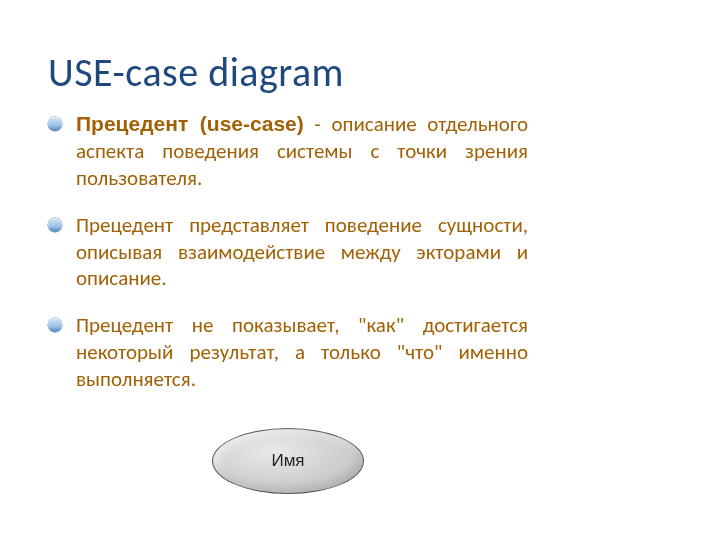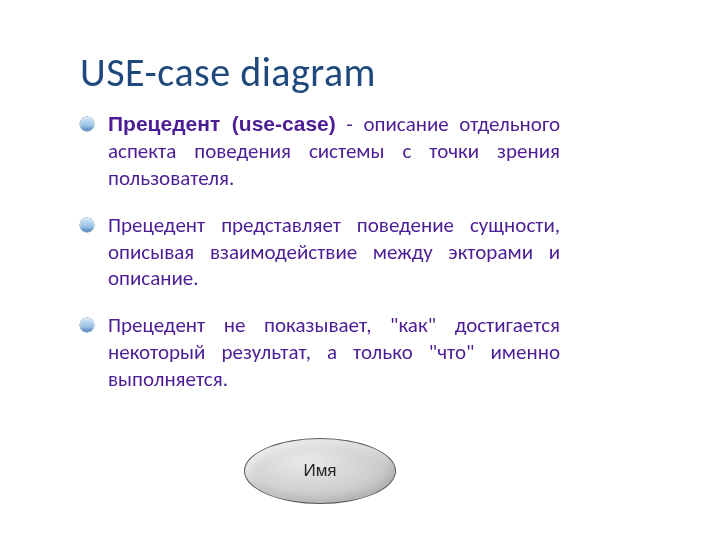--- a/index.html
+++ b/index.html
@@ -11,41 +11,40 @@
     font-family: "Calibri", "Arial", sans-serif;
     color: #222;
     overflow: hidden;
   }
   .slide {
     box-sizing: border-box;
     width: 576px;
     height: 540px;
     padding: 48px 48px 25px 48px;
     position: relative;
-    margin-left: 32px;
   }
   .title {
     font-size: 40px;
     font-weight: 400;
     color: #1F497D;
     margin: 0 0 14px 0;
     font-family: "Calibri Light", "Calibri", "Arial", sans-serif;
     letter-spacing: 0.5px;
   }
   ul.bullets {
     list-style: none;
     padding: 0;
     margin: 0;
   }
   ul.bullets > li {
     position: relative;
     padding-left: 28px;
     font-size: 21px;
     line-height: 1.28;
-    color: #4c1d95;
+    color: #a16207;
     margin-bottom: 20px;
     text-align: justify;
   }
   ul.bullets > li::before {
     content: "";
     position: absolute;
     left: 0;
     top: 6px;
     width: 14px;
     height: 14px;
@@ -53,21 +52,21 @@
     background: linear-gradient(180deg, #cfe6f7 0%, #9cc2e5 60%, #4f81bd 100%);
     box-shadow: inset 0 1px 1px rgba(255,255,255,0.6), 0 0 0 0.5px #4a78a0;
   }
   .bold-lead {
     font-weight: bold;
     font-family: "Arial", sans-serif;
   }
   .fig {
     position: absolute;
     left: 50%;
-    bottom: 36px;
+    bottom: 46px;
     transform: translateX(-50%);
     display: flex;
     align-items: center;
     justify-content: center;
   }
   .usecase-ellipse {
     width: 150px;
     height: 64px;
     background: radial-gradient(ellipse at 40% 35%, #e9e9e9 0%, #cccccc 60%, #bdbdbd 100%);
     border: 1px solid #555;

